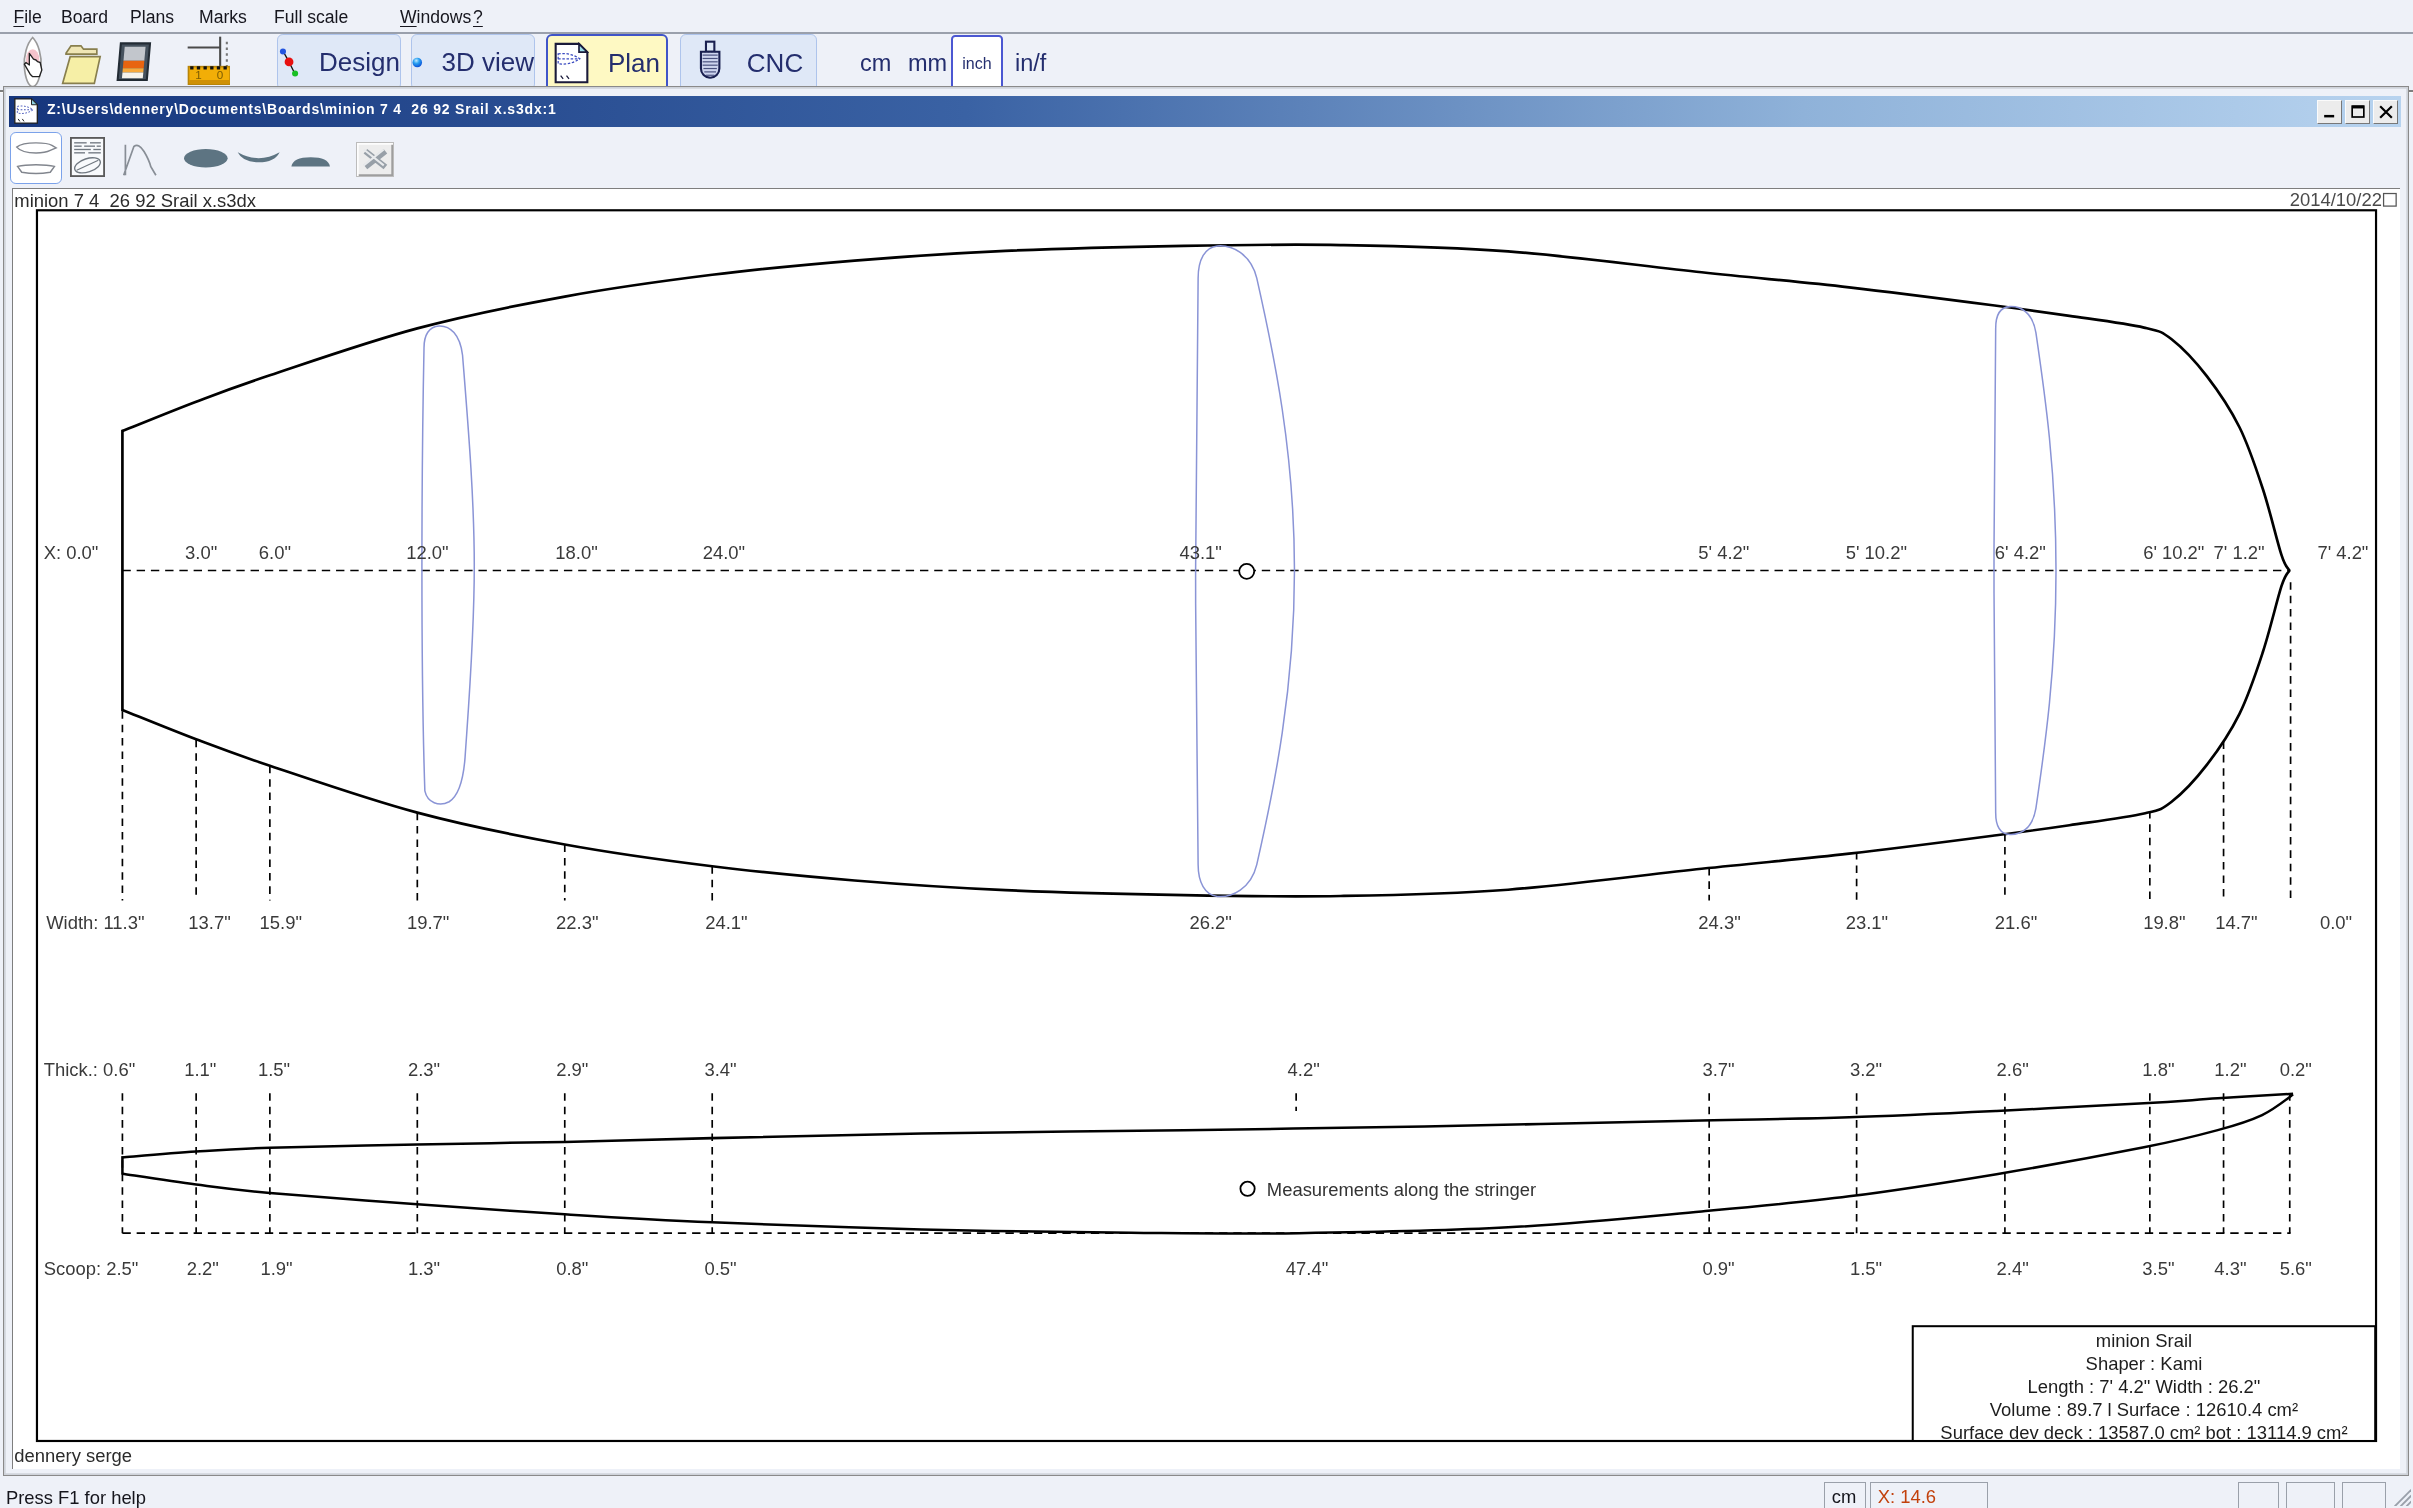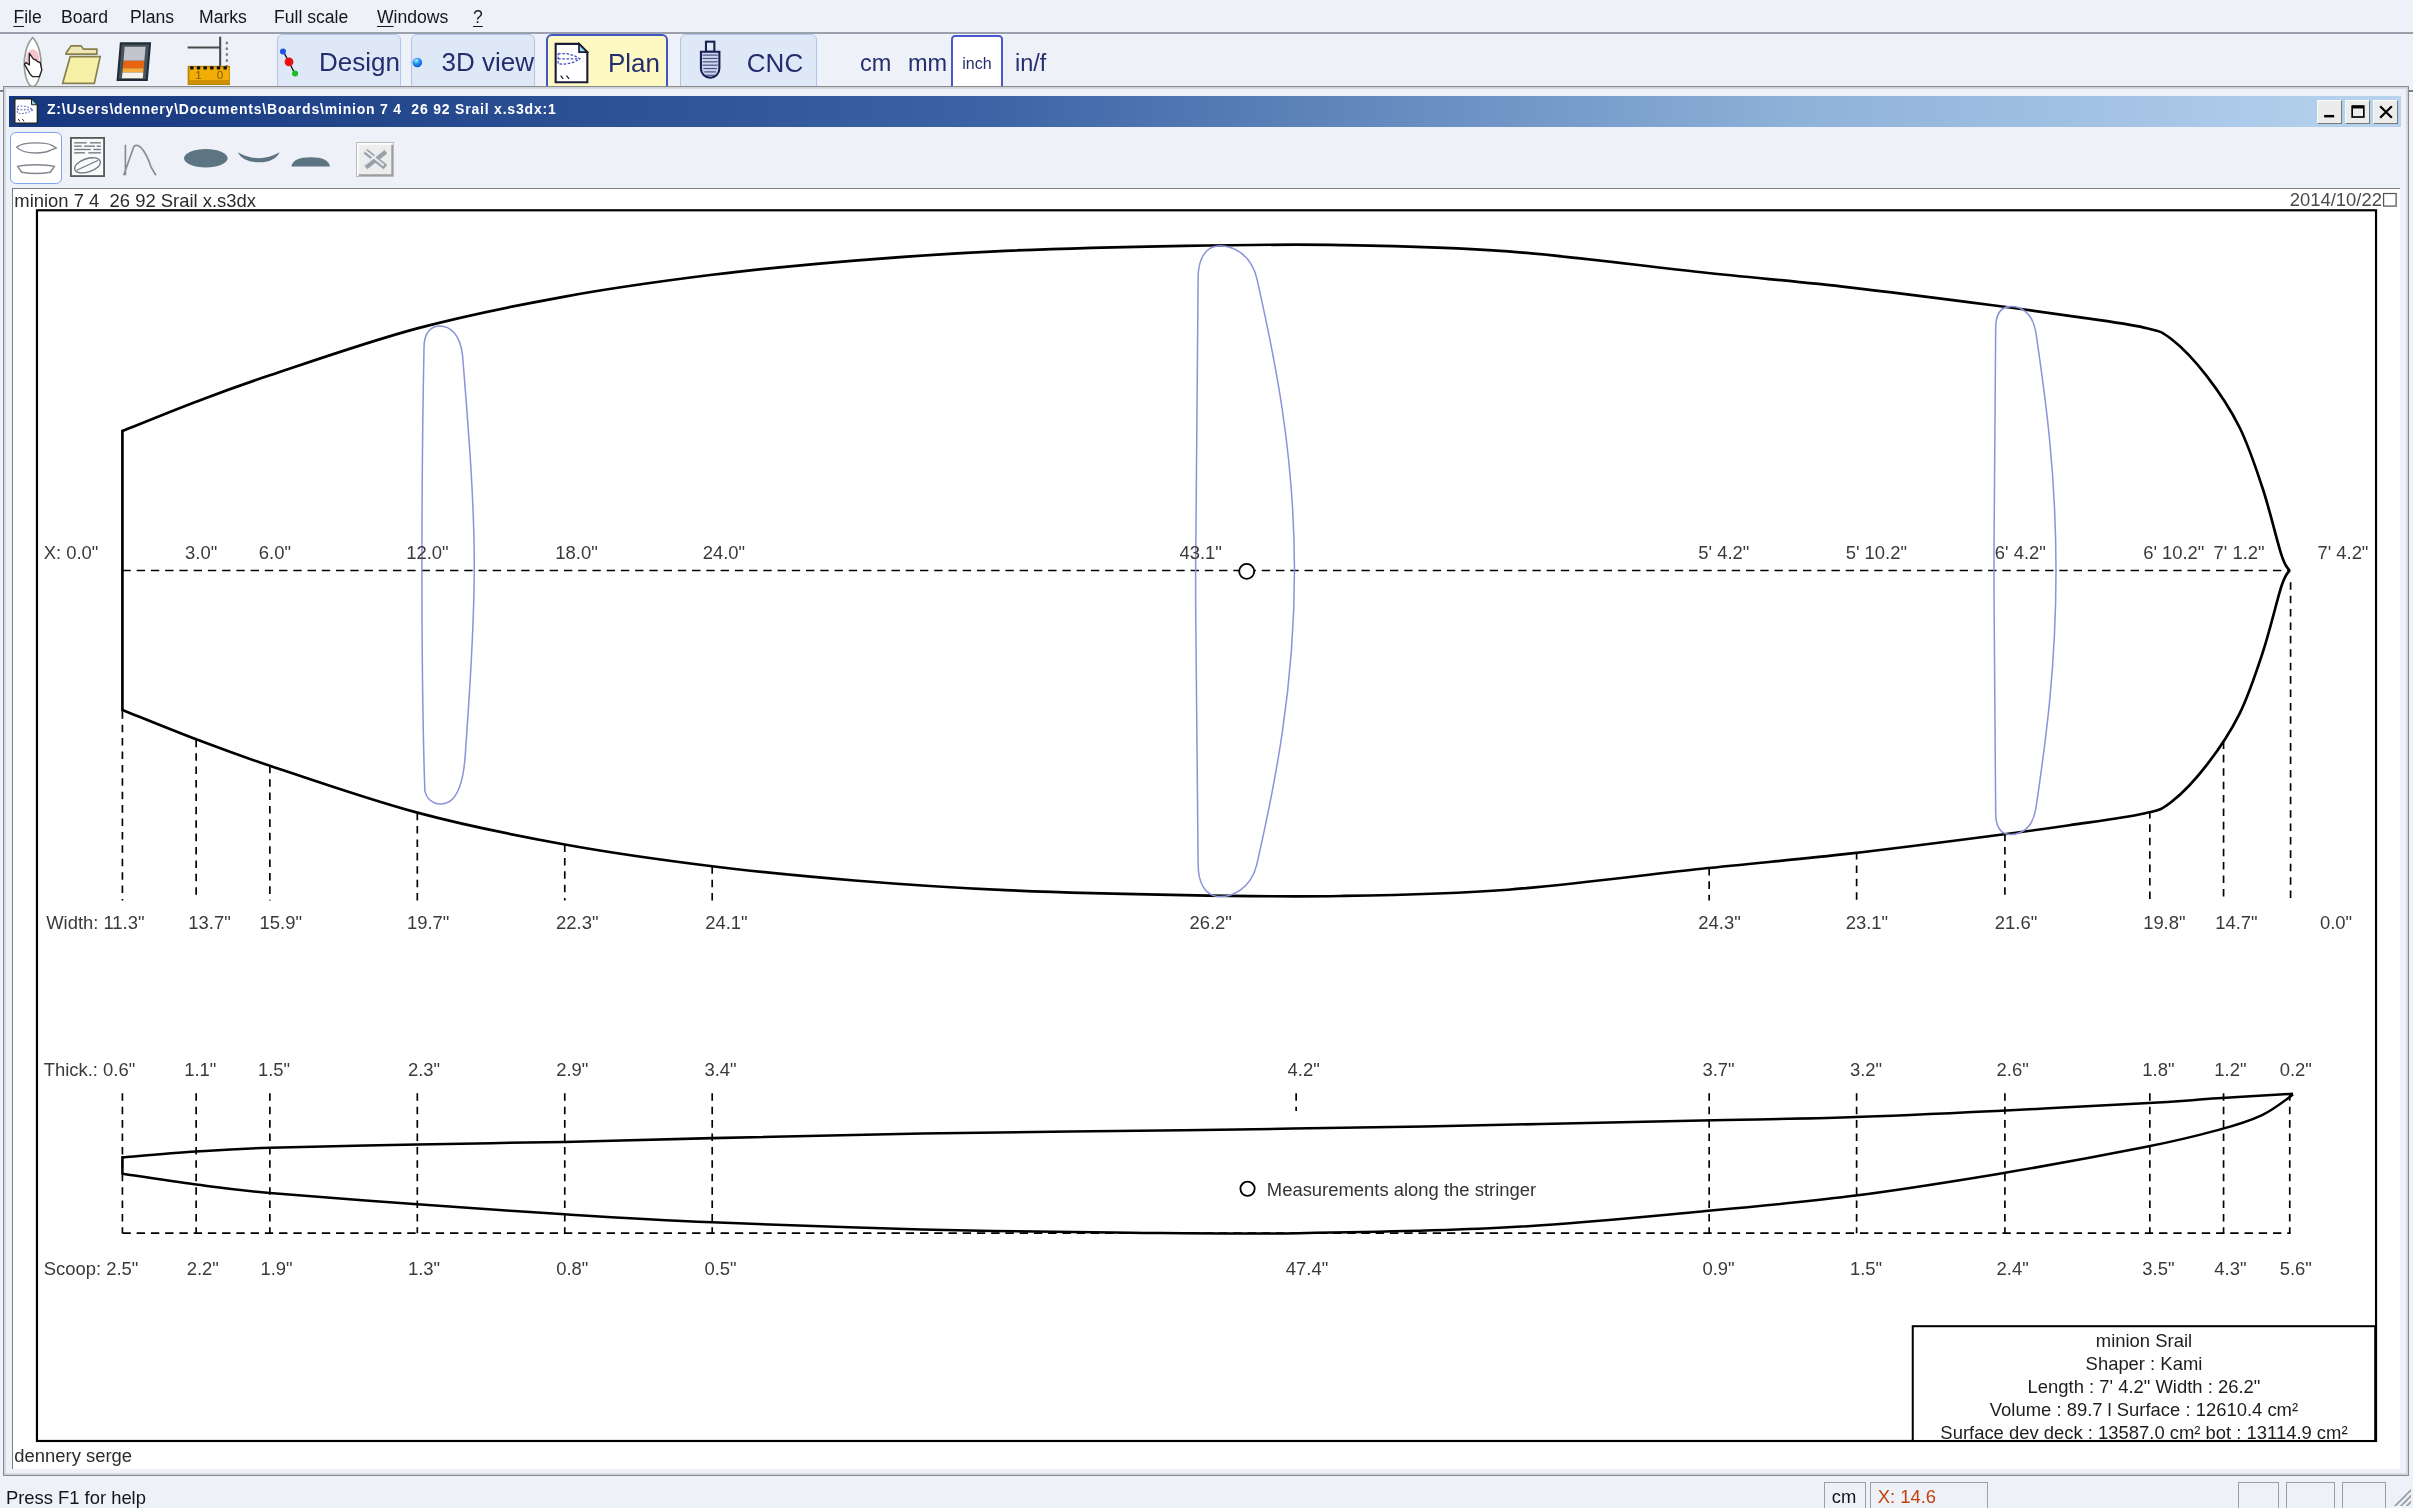--- a/index.html
+++ b/index.html
@@ -12,21 +12,21 @@
 .tbtn.sel{background:#fef9c3;border:2.5px solid #4055c8}
 u{text-decoration:underline;text-underline-offset:2.5px}
 </style></head>
 <body>
 
 <div class="abs menu" style="left:13.4px;top:6.7px"><u>F</u>ile</div>
 <div class="abs menu" style="left:61px;top:6.7px">Board</div>
 <div class="abs menu" style="left:130px;top:6.7px">Plans</div>
 <div class="abs menu" style="left:199px;top:6.7px">Marks</div>
 <div class="abs menu" style="left:274px;top:6.7px">Full scale</div>
-<div class="abs menu" style="left:377px;top:6.7px"><u>W</u>indows</div>
+<div class="abs menu" style="left:400px;top:6.7px"><u>W</u>indows</div>
 <div class="abs menu" style="left:473px;top:6.7px"><u>?</u></div>
 <div class="abs" style="left:0;top:32px;width:2413px;height:1.7px;background:#9aa0ac"></div>
 
 <svg class="abs" style="left:11.7px;top:35px" width="218" height="55" viewBox="0 0 260 66">
 
   <path d="M24 3 C17 10 13 26 14 38 C15 52 19 62 24 62 C29 62 33 52 34 38 C35 26 31 10 24 3 Z" fill="#fff" stroke="#9a9a9a" stroke-width="2"></path>
   <ellipse cx="24" cy="30" rx="8" ry="13" fill="#f5c3cb"></ellipse>
   <path d="M20 22 v14 l-4 -3 -2 2 7 12 3 3 h8 l3 -8 -2 -9 -3 -1 -2 -2 -3 -1 z" fill="#fff" stroke="#222" stroke-width="1.6" stroke-linejoin="round"></path>
 
   <path d="M64 22 l6 -9 h12 l3 4 h16 v6 h-37 z" fill="#efe6b5" stroke="#887f4e" stroke-width="2"></path>

